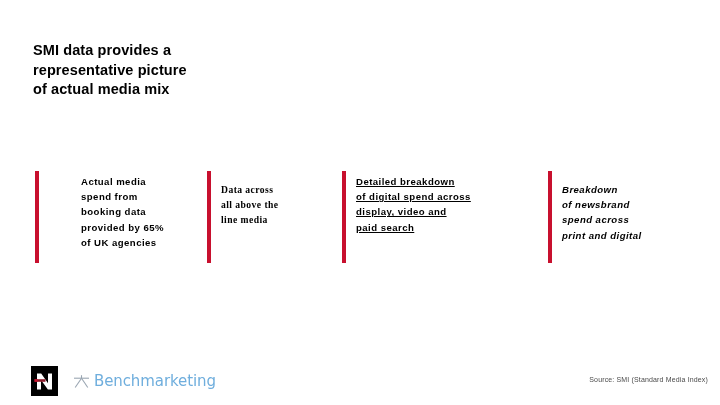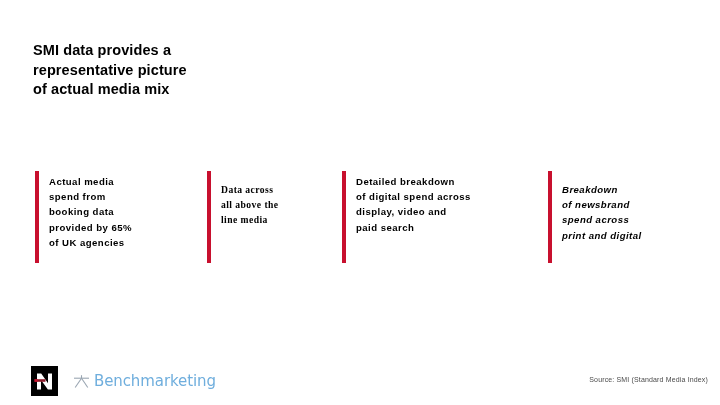--- a/index.html
+++ b/index.html
@@ -66,27 +66,27 @@
     font-size: 9.6px;
     line-height: 15.2px;
     font-weight: bold;
     color: #000000;
     letter-spacing: 0.45px;
     white-space: pre-line;
     padding-left: 10px;
   }
 
   
-  .col-1 { left: 35px;  width: 165px; }
+  .col-1 { left: 35px;  width: 165px; gap: 32px; }
   .col-1 .col-text { padding-top: 3px; }
 
   .col-2 { left: 207px; width: 128px; font-family: Liberation Serif, serif; }
   .col-2 .col-text { padding-top: 11px; }
 
-  .col-3 { left: 342px; width: 200px; }
+  .col-3 { left: 342px; width: 200px; text-decoration: underline; }
   .col-3 .col-text { padding-top: 3px; }
 
   .col-4 { left: 548px; width: 165px; font-style: italic; }
   .col-4 .col-text { padding-top: 11px; }
 
   
   .footer {
     position: absolute;
     left: 0;
     bottom: 0;

